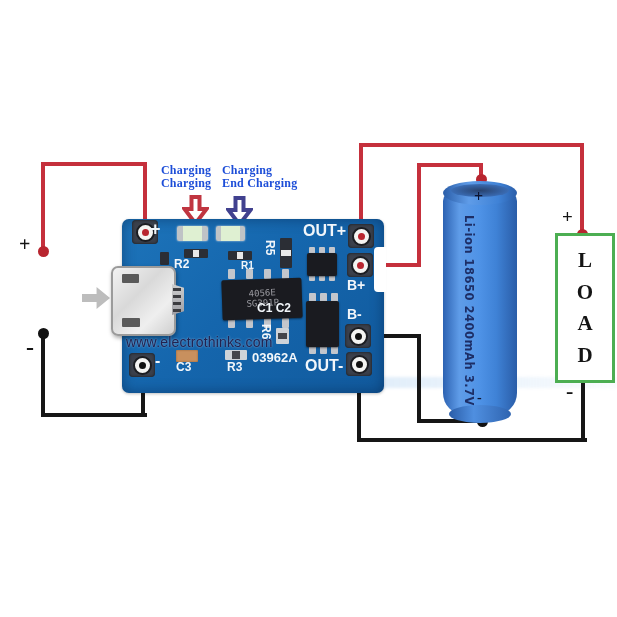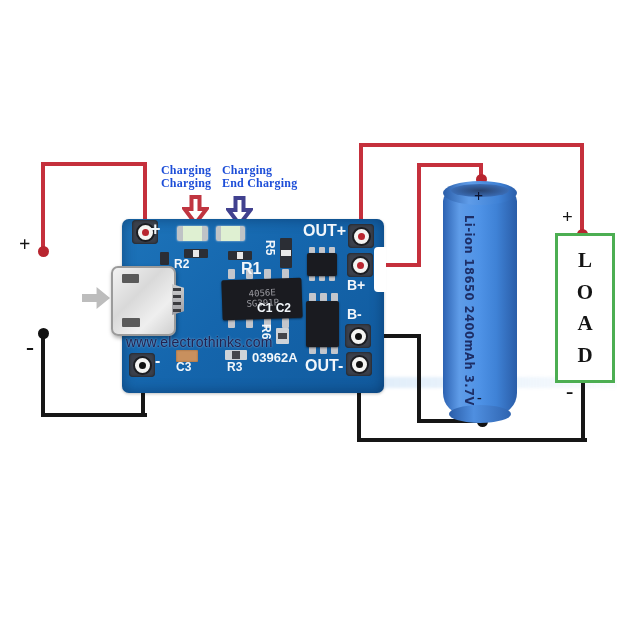--- a/index.html
+++ b/index.html
@@ -244,21 +244,21 @@
       </div>
     </div>
 
   <div class="silk" style="left:150px;top:219px;font-size:18px;">+</div>
   <div class="silk" style="left:303px;top:222px;font-size:16px;">OUT+</div>
   <div class="silk" style="left:347px;top:277px;font-size:14px;">B+</div>
   <div class="silk" style="left:347px;top:306px;font-size:14px;">B-</div>
   <div class="silk" style="left:305px;top:357px;font-size:16px;">OUT-</div>
   <div class="silk" style="left:155px;top:352px;font-size:16px;">-</div>
   <div class="silk" style="left:174px;top:257px;font-size:12px;">R2</div>
-  <div class="silk" style="left:241px;top:260px;font-size:16px;">R1</div>
+  <div class="silk" style="left:241px;top:260px;font-size:10px;">R1</div>
   <div class="silk" style="left:263px;top:240px;font-size:12px;writing-mode:vertical-rl;">R5</div>
   <div class="silk" style="left:257px;top:301px;font-size:12px;">C1 C2</div>
   <div class="silk" style="left:259px;top:324px;font-size:12px;writing-mode:vertical-rl;">R6</div>
   <div class="silk" style="left:176px;top:360px;font-size:12px;">C3</div>
   <div class="silk" style="left:227px;top:360px;font-size:12px;">R3</div>
   <div class="silk" style="left:252px;top:350px;font-size:13px;">03962A</div>
   <div class="abs watermark">www.electrothinks.com</div>
 
   <div class="abs batt-body"></div>
   <div class="abs batt-cap"></div>

